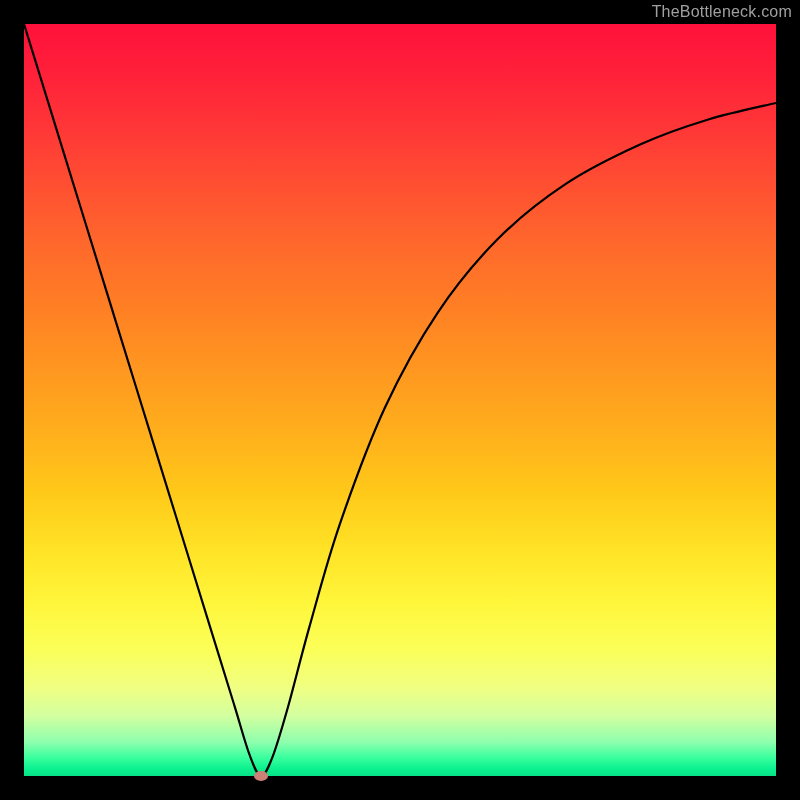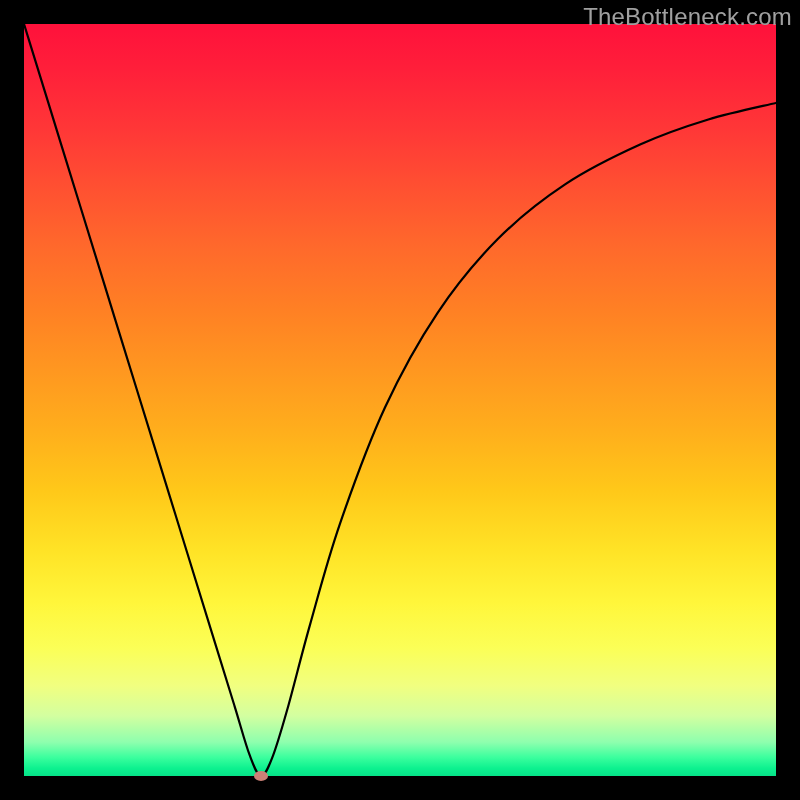--- a/index.html
+++ b/index.html
@@ -58,21 +58,21 @@
     height: 10px;
     border-radius: 50%;
     background: #cc8076;
     mix-blend-mode: normal;
   }
   .watermark {
     position: absolute;
     top: 3px;
     right: 8px;
     color: #a0a0a0;
-    font-size: 24px;
+    font-size: 16px;
     font-weight: 400;
     letter-spacing: 0.2px;
     margin-left: 28px;
   }
 </style>
 </head>
 <body>
 
 <div class="frame">
   <div class="plot">

